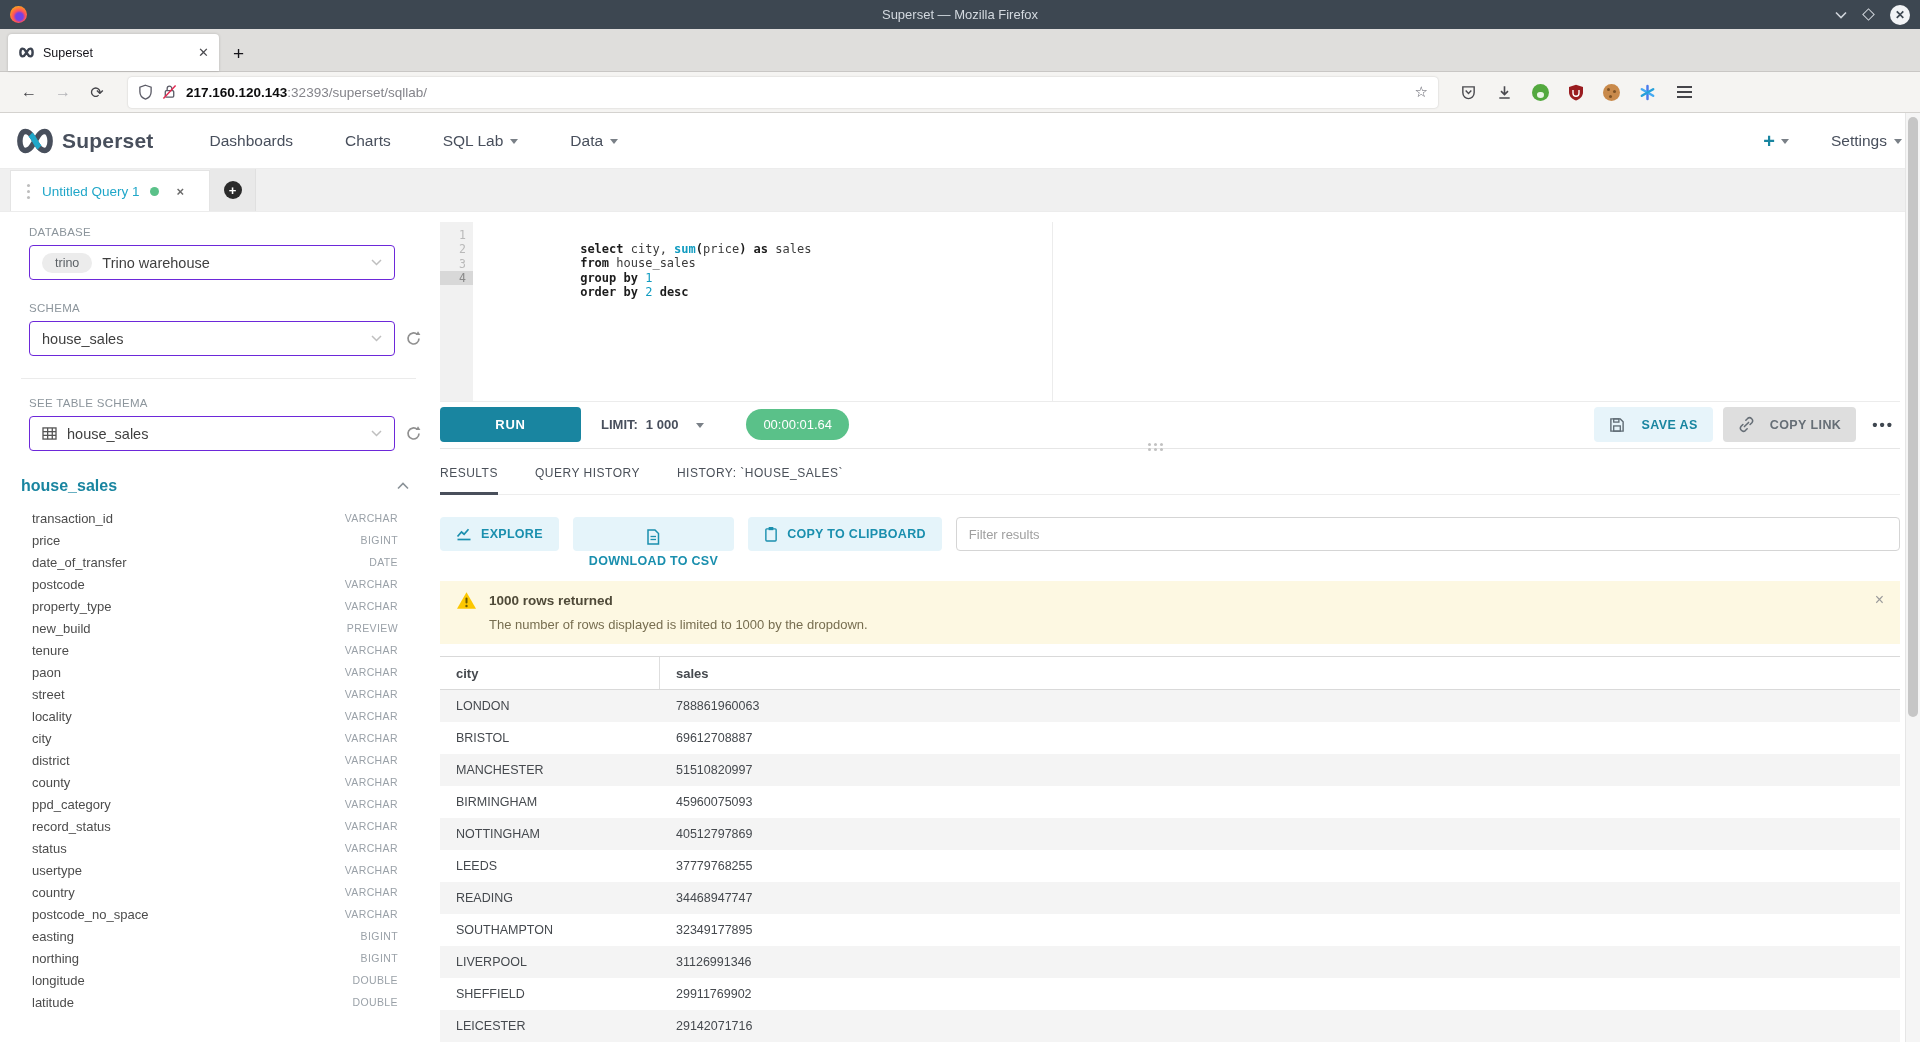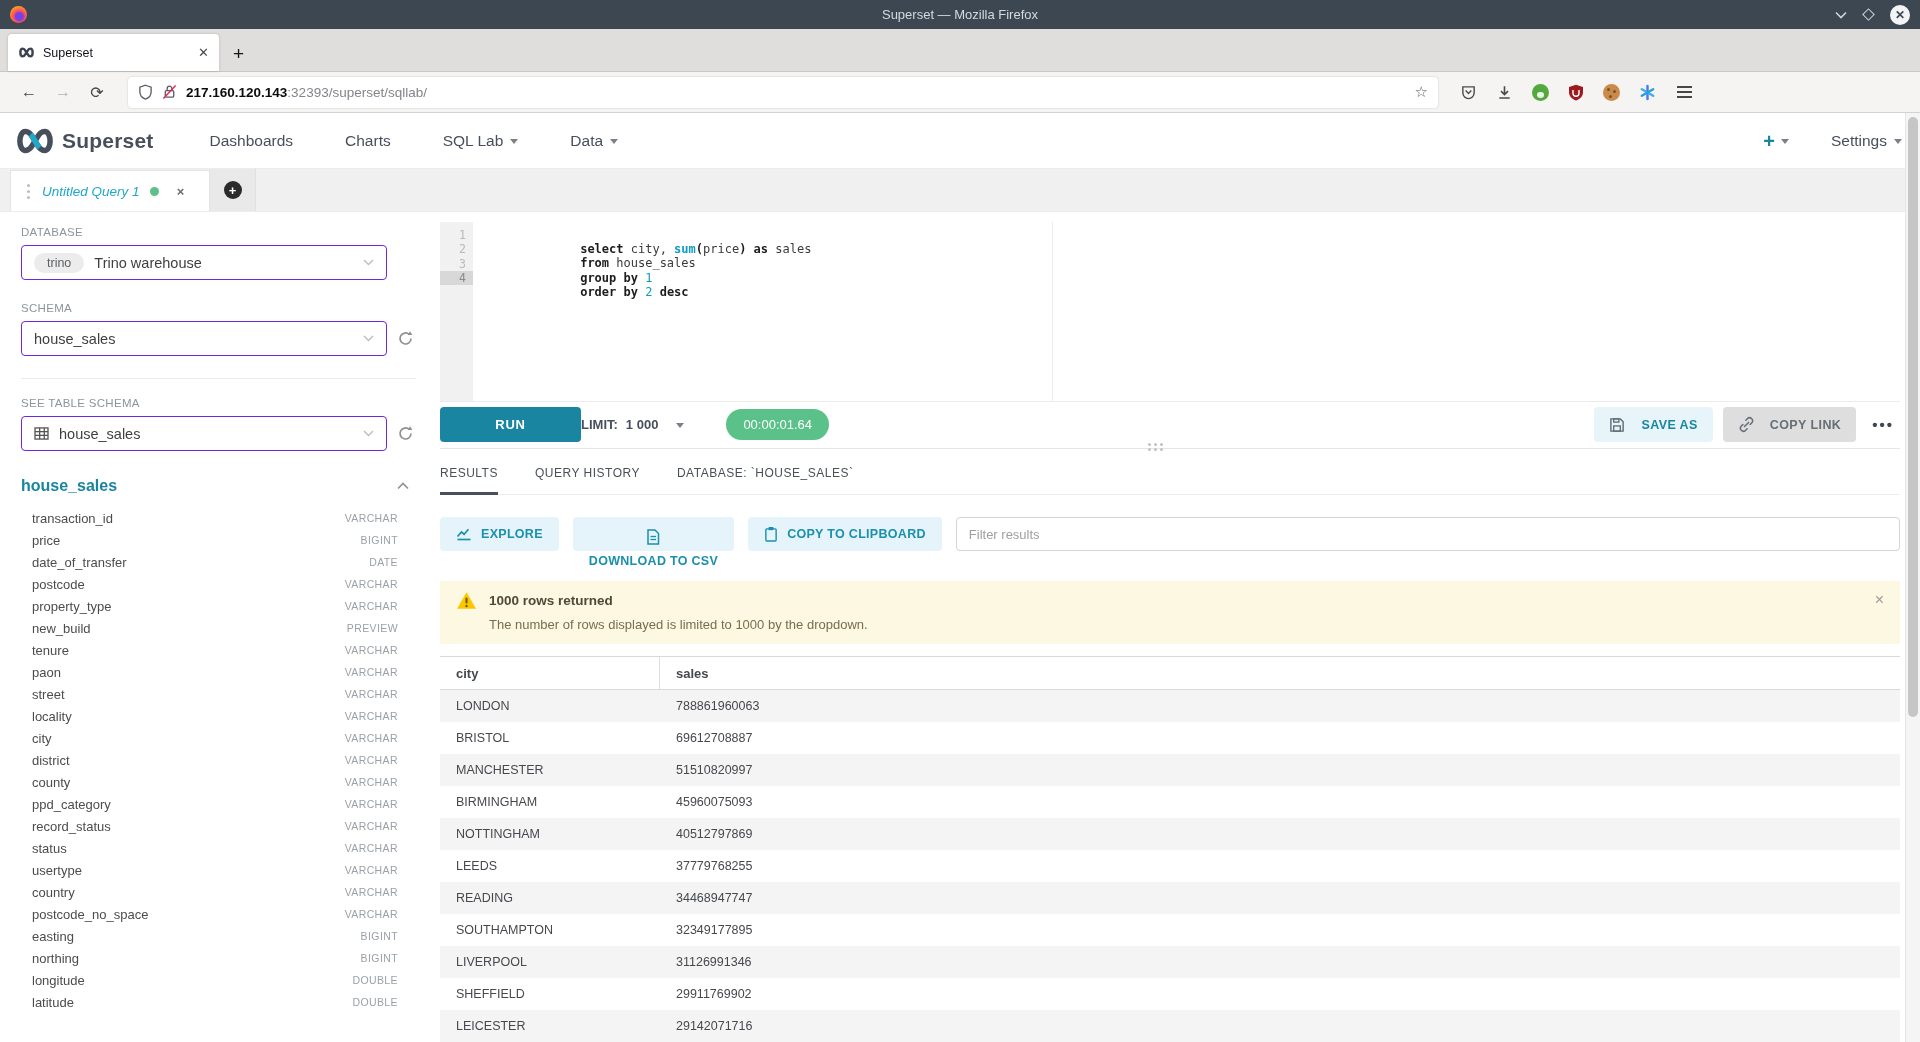--- a/index.html
+++ b/index.html
@@ -46,39 +46,39 @@
   .nav-items { display:flex; align-items:center; gap:44px; margin-left:48px; }
   .nav-item { font-size:15.5px; color:#484f5c; display:flex; align-items:center; gap:7px;margin-left:8px; }
   .caret { width:0; height:0; border-left:4px solid transparent; border-right:4px solid transparent; border-top:5px solid #7a8087; margin-top:2px; }
   .navbar-right { margin-left:auto; display:flex; align-items:center; gap:42px; }
   .plus-btn { display:flex; align-items:center; gap:6px; }
   .plus-glyph { color:#1985a0; font-size:20px; font-weight:bold; line-height:1; }
   .settings { font-size:15.5px; color:#484f5c; display:flex; align-items:center; gap:7px; }
 
   
   .querytabs { height:43px; background:#f0f0f0; display:flex; align-items:stretch; padding-left:10px; border-bottom:1px solid #ececec; position:relative; }
-  .q-tab { width:200px; background:#fff; border:1px solid #e4e4e4; border-bottom:none; display:flex; align-items:center; padding:0 14px 0 16px; gap:10px; margin-top:1px;font-style:italic; }
+  .q-tab { width:200px; background:#fff; border:1px solid #e4e4e4; border-bottom:none; display:flex; align-items:center; padding:0 14px 0 16px; gap:10px; margin-top:1px; }
   .drag-dots { width:3px; height:3px; border-radius:50%; background:#bdbdbd; box-shadow:0 6px 0 #bdbdbd, 0 -6px 0 #bdbdbd; margin-right:2px; }
   .q-tab-label { color:#20a7c9; font-size:13.5px; white-space:nowrap; }
   .green-dot { width:9px; height:9px; border-radius:50%; background:#5ac189; }
   .q-tab-close { color:#6b6b6b; font-size:13px; font-weight:bold; margin-left:8px; }
   .add-tab { width:46px; display:flex; align-items:center; justify-content:center; background:#e9e9e9; border-right:1px solid #e0e0e0; }
   .add-circle { width:18px; height:18px; border-radius:50%; background:#2b2b2b; color:#fff; font-size:13px; font-weight:bold; display:flex; align-items:center; justify-content:center; line-height:1; }
 
   
   .content { display:flex; height:830px; }
   .sidebar { width:427px; padding:14px 4px 0 21px; overflow:hidden; }
   .sb-label { font-size:11.5px; color:#8c959c; letter-spacing:.3px; margin-bottom:7px; }
   .sb-row { display:flex; align-items:center; gap:9px; }
   .sb-select { width:366px; height:35px; border:1px solid #6d28d9; border-radius:4px; display:flex; align-items:center; padding:0 12px; gap:10px; background:#fff; }
   .sb-select .sel-text { font-size:14.5px; color:#3f3f3f; }
   .sel-chevron { margin-left:auto; }
   .engine-pill { background:#ececec; border-radius:12px; font-size:12.5px; color:#5c6166; padding:3px 13px; }
   .sb-divider { height:1px; background:#ebebeb; margin:20px 0 18px; width:395px; }
-  .db-block { margin-bottom:22px; }
+  .db-block { margin-bottom:22px;margin-left:8px; }
   .table-title-row { display:flex; align-items:center; margin:26px 0 12px; width:388px; }
   .table-title { font-size:16px; font-weight:bold; color:#1985a0; }
   .col-list { width:395px; }
   .col-row { height:22px; display:flex; align-items:center; padding-left:11px; }
   .col-name { font-size:13px; color:#4c4c4c; }
   .col-type { margin-left:auto; padding-right:18px; font-size:10.5px; color:#9aa1a8; letter-spacing:.4px; }
 
   
   .editor-pane { flex:1; padding:0 20px 0 13px; display:flex; flex-direction:column; }
   .ace { margin-top:10px; height:190px; position:relative; border-bottom:1px solid #ececec; font-family:"DejaVu Sans Mono", monospace; }
@@ -89,21 +89,21 @@
   .gut { width:33px; flex:0 0 33px; text-align:right; padding-right:7px; font-size:11.5px; color:#b9b9b9; }
   .gut.active { background:#d8d8d8; color:#8a8a8a; }
   .code { padding-left:6px; font-size:12px; color:#3a3a3a; white-space:pre; }
   .tok.kw { font-weight:bold; color:#1c1c1c; }
   .tok.pr { font-weight:bold; color:#1c1c1c; }
   .tok.fn { font-weight:bold; color:#0f9bc0; }
   .tok.num { color:#0f9bc0; }
 
   .sql-toolbar { height:50px; display:flex; align-items:center; border-bottom:1px solid #e6e6e6; position:relative; }
   .run-btn { width:141px; height:35px; background:#1985a0; border-radius:4px; color:#fff; font-size:13px; font-weight:bold; letter-spacing:.8px; display:flex; align-items:center; justify-content:center; }
-  .limit-wrap { display:flex; align-items:center; gap:8px; }
+  .limit-wrap { display:flex; align-items:center; margin-left:20px; gap:8px; }
   .limit-label, .limit-value { font-size:13px; color:#484f5c; font-weight:600; }
   .limit-caret { margin-left:10px; }
   .timer-pill { margin-left:42px; background:#5ac189; color:#fff; border-radius:17px; font-size:13px; padding:8px 17px; }
   .tb-right { margin-left:auto; display:flex; align-items:center; gap:10px; }
   .saveas-btn { height:35px; background:#e7f4fa; border-radius:4px; display:flex; align-items:center; gap:17px; padding:0 15px; color:#1985a0; font-size:12.5px; font-weight:bold; letter-spacing:.4px; }
   .copylink-btn { height:35px; background:#dedede; border-radius:4px; display:flex; align-items:center; gap:9px; padding:0 15px; color:#666e76; font-size:12.5px; font-weight:bold; letter-spacing:.4px; }
   .more-btn { color:#3f4750; font-size:15px; font-weight:bold; letter-spacing:2px; padding:0 6px; }
   .grip { position:absolute; left:48.5%; bottom:-3px; width:3px; height:3px; border-radius:50%; background:#c2c2c2;
     box-shadow:6px 0 0 #c2c2c2, 12px 0 0 #c2c2c2, 0 -5px 0 #c2c2c2, 6px -5px 0 #c2c2c2, 12px -5px 0 #c2c2c2; }
 
@@ -510,21 +510,21 @@
           </button>
           <span class="more-btn">•••</span>
         </div>
         <span class="grip"></span>
       </div>
 
       <div class="result-tabs">
 
       <div class="rtab active"><span>RESULTS</span></div>
           <div class="rtab"><span>QUERY HISTORY</span></div>
-          <div class="rtab"><span>DATABASE: `HOUSE_SALES`</span></div>
+          <div class="rtab"><span>HISTORY: `HOUSE_SALES`</span></div>
         </div>
 
       <div class="result-actions">
         <button class="act-btn" style="border:none;">
           <span>
             <svg width="16" height="14" viewBox="0 0 16 14">
                 <path d="M1.5 9.5 l4-4.5 2.6 2.2 4.4-5" fill="none" stroke="#1a8fae" stroke-width="1.7"></path>
                 <line x1="1.5" y1="12.5" x2="14.5" y2="12.5" stroke="#1a8fae" stroke-width="1.7"></line>
               </svg>
           </span>

